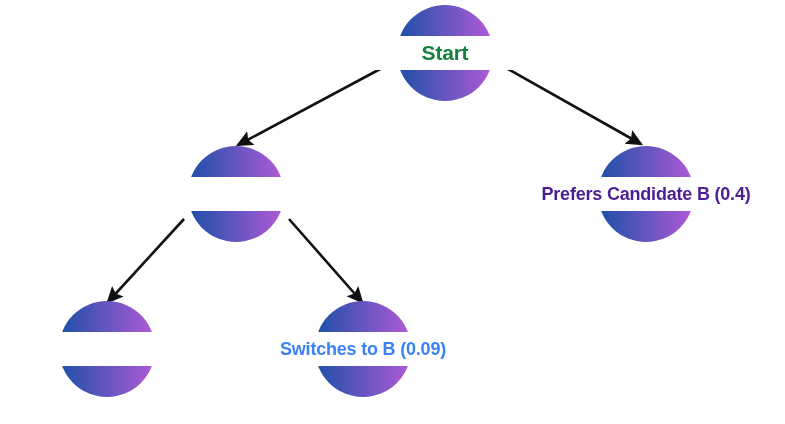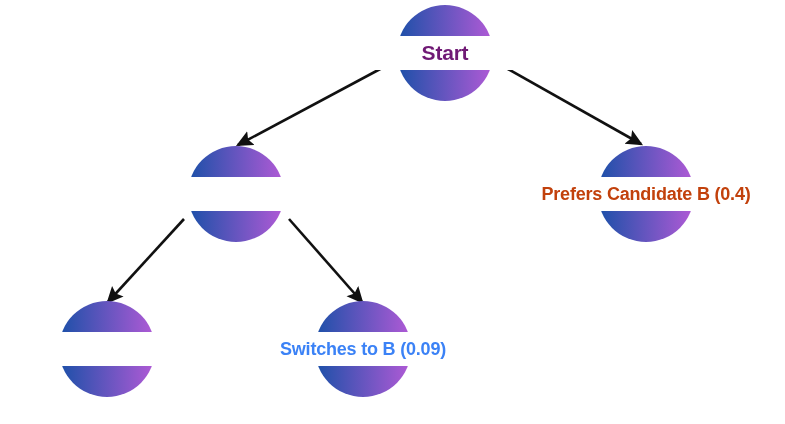--- a/index.html
+++ b/index.html
@@ -56,29 +56,29 @@
         <line x1="397" y1="60" x2="238" y2="145" stroke="#111111" stroke-width="2.6" marker-end="url(#arrowhead)"></line>
         <line x1="492" y1="60" x2="641" y2="144" stroke="#111111" stroke-width="2.6" marker-end="url(#arrowhead)"></line>
         <line x1="184" y1="219" x2="108" y2="302" stroke="#111111" stroke-width="2.6" marker-end="url(#arrowhead)"></line>
         <line x1="289" y1="219" x2="362" y2="302" stroke="#111111" stroke-width="2.6" marker-end="url(#arrowhead)"></line>
       </g>
   </svg>
 
   <div id="node-layer">
       <div class="node" style="left: 397px; top: 5px; width: 96px; height: 96px; background: linear-gradient(90deg, rgb(27, 80, 168) 0%, rgb(177, 90, 214) 100%);"></div>
       <div class="node-band" style="left: 0px; width: 785px; top: 36px; height: 34px;">
-        <div style="position: absolute; left: 445px; transform: translateX(-50%); white-space: nowrap;"><span class="node-label" style="font-size: 21px; color: #701a75;">Start</span></div>
+        <div style="position: absolute; left: 445px; transform: translateX(-50%); white-space: nowrap;"><span class="node-label" style="font-size: 21px; color: #15803d;">Start</span></div>
       </div>
       <div class="node" style="left: 188px; top: 146px; width: 96px; height: 96px; background: linear-gradient(90deg, rgb(27, 80, 168) 0%, rgb(177, 90, 214) 100%);"></div>
       <div class="node-band" style="left: 0px; width: 785px; top: 177px; height: 34px;">
         <div style="position: absolute; left: 236px; transform: translateX(-50%); white-space: nowrap;"><span class="node-label" style="font-size: 18px; color: rgb(0, 0, 0);">Prefers Candidate A (0.6)</span></div>
       </div>
       <div class="node" style="left: 598px; top: 146px; width: 96px; height: 96px; background: linear-gradient(90deg, rgb(27, 80, 168) 0%, rgb(177, 90, 214) 100%);"></div>
       <div class="node-band" style="left: 0px; width: 785px; top: 177px; height: 34px;">
-        <div style="position: absolute; left: 646px; transform: translateX(-50%); white-space: nowrap;"><span class="node-label" style="font-size: 18px; color: #c2410c;">Prefers Candidate B (0.4)</span></div>
+        <div style="position: absolute; left: 646px; transform: translateX(-50%); white-space: nowrap;"><span class="node-label" style="font-size: 18px; color: #4c1d95;">Prefers Candidate B (0.4)</span></div>
       </div>
       <div class="node" style="left: 59px; top: 301px; width: 96px; height: 96px; background: linear-gradient(90deg, rgb(27, 80, 168) 0%, rgb(177, 90, 214) 100%);"></div>
       <div class="node-band" style="left: 0px; width: 785px; top: 332px; height: 34px;">
         <div style="position: absolute; left: 107px; transform: translateX(-50%); white-space: nowrap;"><span class="node-label" style="font-size: 18px; color: rgb(0, 0, 0);">Stays with A (0.51)</span></div>
       </div>
       <div class="node" style="left: 315px; top: 301px; width: 96px; height: 96px; background: linear-gradient(90deg, rgb(27, 80, 168) 0%, rgb(177, 90, 214) 100%);"></div>
       <div class="node-band" style="left: 0px; width: 785px; top: 332px; height: 34px;">
         <div style="position: absolute; left: 363px; transform: translateX(-50%); white-space: nowrap;"><span class="node-label" style="font-size: 18px; color: #3b82f6;">Switches to B (0.09)</span></div>
       </div>
     </div>

